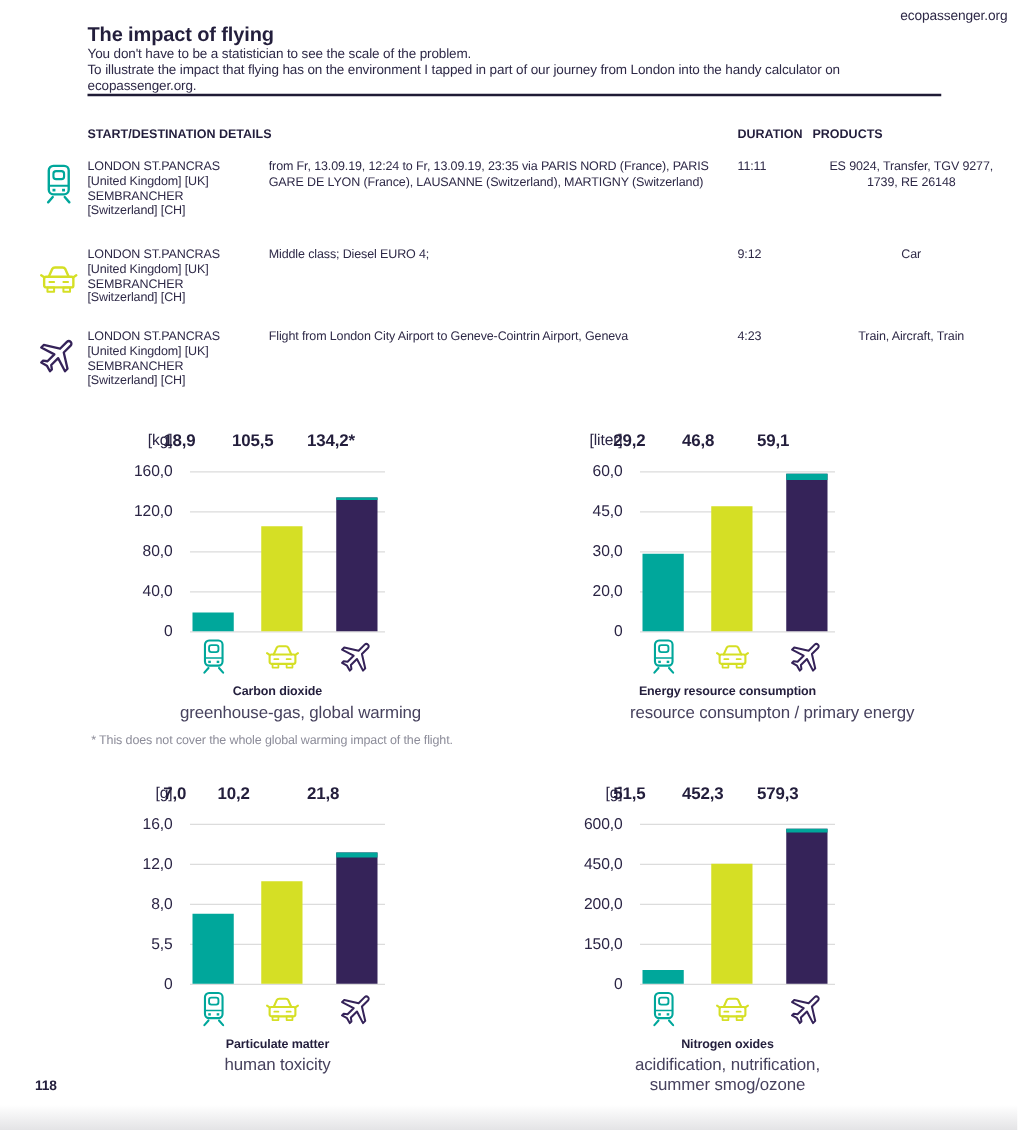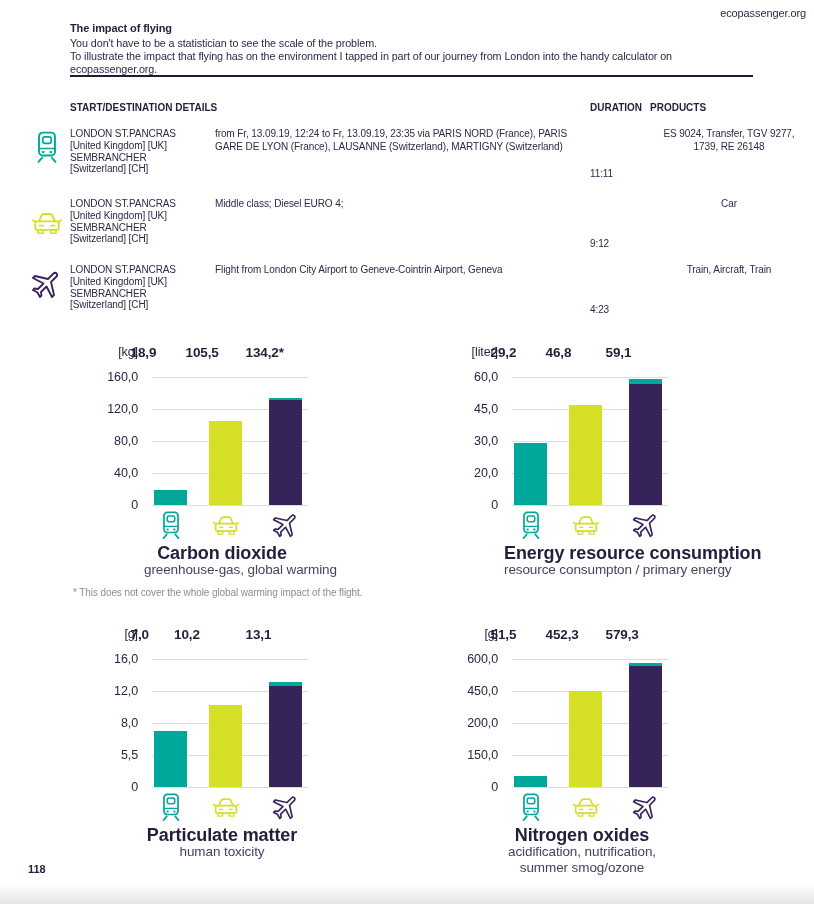--- a/index.html
+++ b/index.html
@@ -4,47 +4,47 @@
 <style>
   html,body{margin:0;padding:0;}
   body{
     width:814px;height:904px;position:relative;background:#ffffff;
     font-family:"Liberation Sans", sans-serif;
     color:#2e2947;overflow:hidden;letter-spacing:-0.1px;
   }
   
   #site{position:absolute;top:7px;right:8px;font-size:11px;color:#2e2947;}
   #intro{position:absolute;left:70px;top:22px;width:690px;font-size:10.8px;line-height:13px;color:#2e2947;}
-  #intro .t{font-weight:bold;color:#231e3c;margin-bottom:2px;font-size:11px;}
+  #intro .t{font-weight:bold;color:#231e3c;margin-bottom:2px;font-size:16px;}
   #rule{position:absolute;left:70px;top:75px;width:683px;border-top:2px solid #1f1b35;}
   
   .thead{position:absolute;top:102px;font-size:10px;font-weight:bold;color:#231e3c;letter-spacing:0;}
   .trow{position:absolute;font-size:10px;line-height:11.8px;color:#2e2947;}
   .ticon{position:absolute;left:28px;width:38px;text-align:center;}
   .ticon svg{width:34px;height:34px;}
   .stations{position:absolute;left:70px;width:140px;}
   .details{position:absolute;left:215px;width:368px;line-height:12.5px;}
-  .duration{position:absolute;left:590px;margin-top:40px;}
+  .duration{position:absolute;left:590px;}
   .products{position:absolute;left:650px;width:158px;line-height:12.5px;text-align:center;}
   
   .chart{position:absolute;width:220px;}
   .vrow{position:relative;height:16px;margin-bottom:16px;font-weight:bold;font-size:13.5px;color:#231e3c;}
   .unit{position:absolute;left:0;width:50px;text-align:right;font-weight:normal;font-size:12.5px;color:#2b2545;}
   .vlab{position:absolute;width:80px;text-align:left;white-space:nowrap;}
   .cbody{position:relative;height:128px;}
   .ticks{position:absolute;left:0;top:0;width:50px;height:128px;font-size:12.5px;color:#2b2545;}
   .ticks span{position:absolute;right:0;transform:translateY(-50%);}
   .plot{position:absolute;left:64px;top:0;width:156px;height:128px;}
   .grid{position:absolute;left:0;right:0;height:1px;background:#dcdcdc;}
   .bar{position:absolute;bottom:0;width:33px;}
   .cap{position:absolute;top:0;left:0;right:0;}
   .irow{position:relative;margin-left:64px;width:156px;height:31px;margin-top:5px;}
   .cicon{position:absolute;top:0;width:32px;height:32px;}
   .cicon svg{width:30px;height:30px;}
-  .ctitle{margin-left:56px;width:156px;text-align:center;font-weight:bold;font-size:18px;color:#231e3c;white-space:nowrap;margin-top:4px;line-height:17px;}
+  .ctitle{margin-left:56px;width:156px;text-align:center;font-weight:bold;font-size:10px;color:#231e3c;white-space:nowrap;margin-top:4px;line-height:17px;}
   .csub{margin-left:56px;width:156px;text-align:center;font-size:13.5px;color:#47425e;white-space:nowrap;line-height:16px;}
   #footnote{position:absolute;left:73px;top:587px;font-size:10px;color:#8c8c99;}
   #pagenum{position:absolute;left:28px;top:863px;font-size:11px;font-weight:bold;color:#231e3c;}
   #bottom-shade{position:absolute;left:0;bottom:0;width:100%;height:20px;
     background:linear-gradient(to bottom, rgba(130,130,140,0) 0%, rgba(130,130,140,0.22) 100%);}
   svg{display:block;margin:0 auto;}
 </style>
 </head>
 <body>
 
@@ -252,21 +252,21 @@
       </span>
     </div>
     <div class="ctitle">Energy resource consumption</div>
     <div class="csub">resource consumpton / primary energy</div>
   </div>
 <div class="chart" style="left:88px;top:627px;">
     <div class="vrow">
       <span class="unit">[g]</span>
       <span class="vlab" style="left:42.5px">7,0</span>
       <span class="vlab" style="left:86px">10,2</span>
-      <span class="vlab" style="left:157.5px">13,1</span>
+      <span class="vlab" style="left:157.5px">21,8</span>
     </div>
     <div class="cbody">
       <div class="ticks">
         <span style="top:0px">16,0</span>
         <span style="top:32px">12,0</span>
         <span style="top:64px">8,0</span>
         <span style="top:96px">5,5</span>
         <span style="top:128px">0</span>
       </div>
       <div class="plot">

